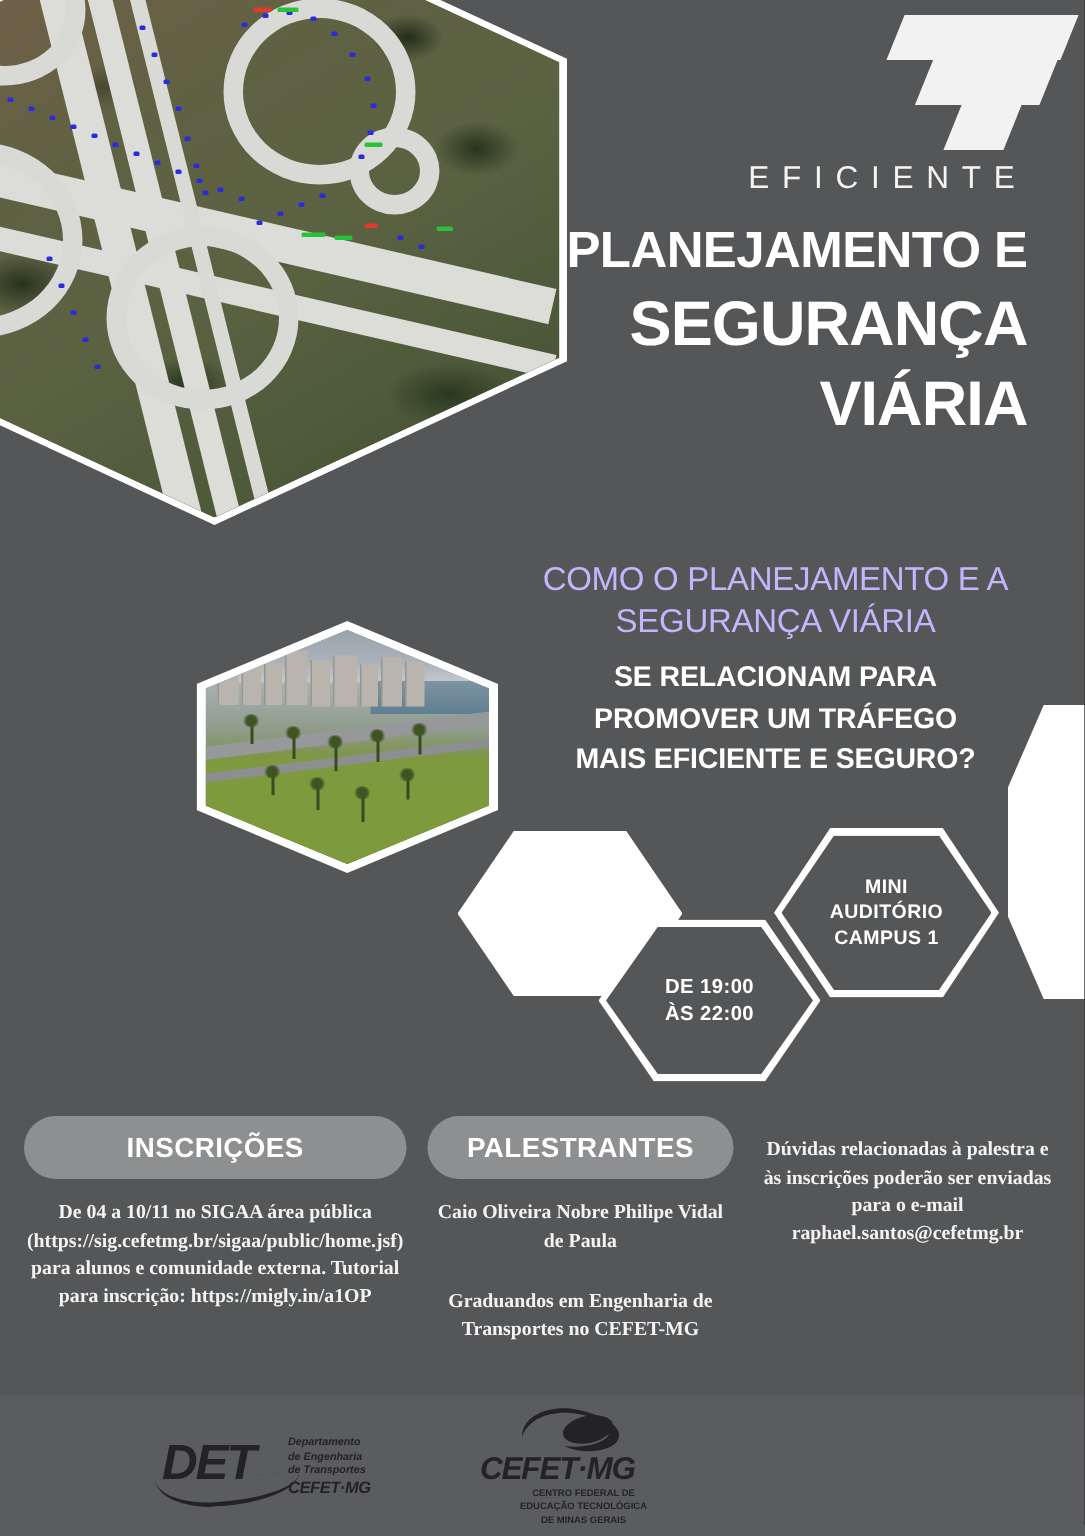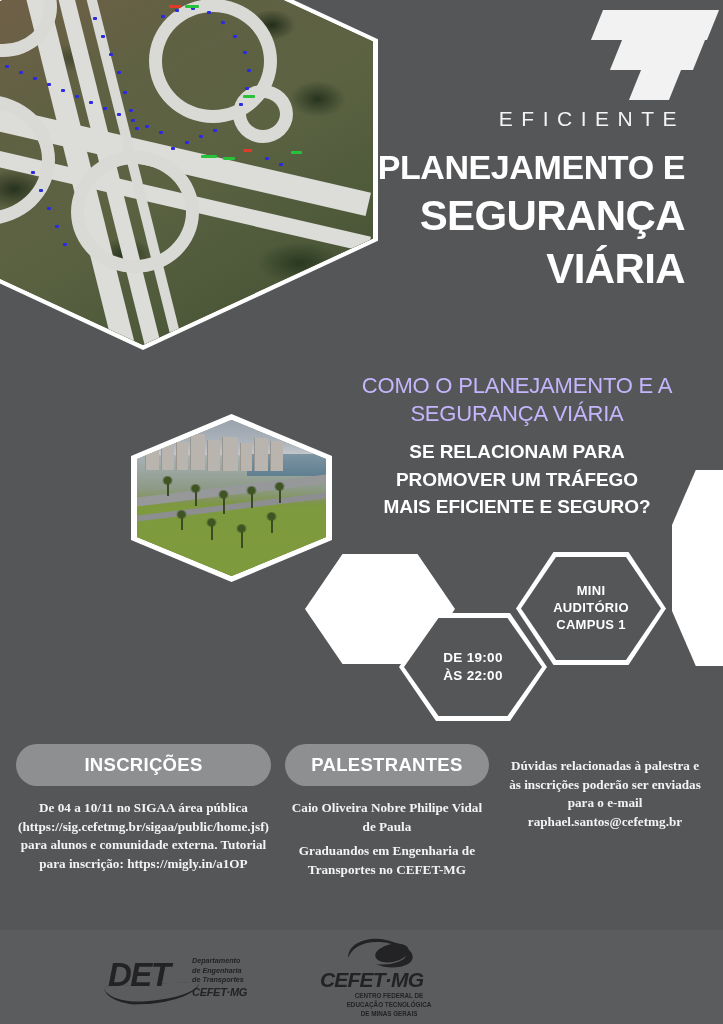--- a/index.html
+++ b/index.html
@@ -315,21 +315,21 @@
   <div class="cols">
 
     <div class="col">
       <div class="pill">INSCRIÇÕES</div>
       <div class="colbody">De 04 a 10/11 no SIGAA área pública (https://sig.cefetmg.br/sigaa/public/home.jsf) para alunos e comunidade externa. Tutorial para inscrição: https://migly.in/a1OP</div>
     </div>
 
     <div class="col">
       <div class="pill">PALESTRANTES</div>
       <div class="colbody">Caio Oliveira Nobre Philipe Vidal de Paula</div>
-      <div class="colbody" style="margin-top:6px">Graduandos em Engenharia de Transportes no CEFET-MG</div>
+      <div class="colbody" style="margin-top:22px">Graduandos em Engenharia de Transportes no CEFET-MG</div>
     </div>
 
     <div class="col">
       <div class="colbody">Dúvidas relacionadas à palestra e às inscrições poderão ser enviadas para o e-mail raphael.santos@cefetmg.br</div>
     </div>
 
   </div>
 
   <div class="footer">
 

